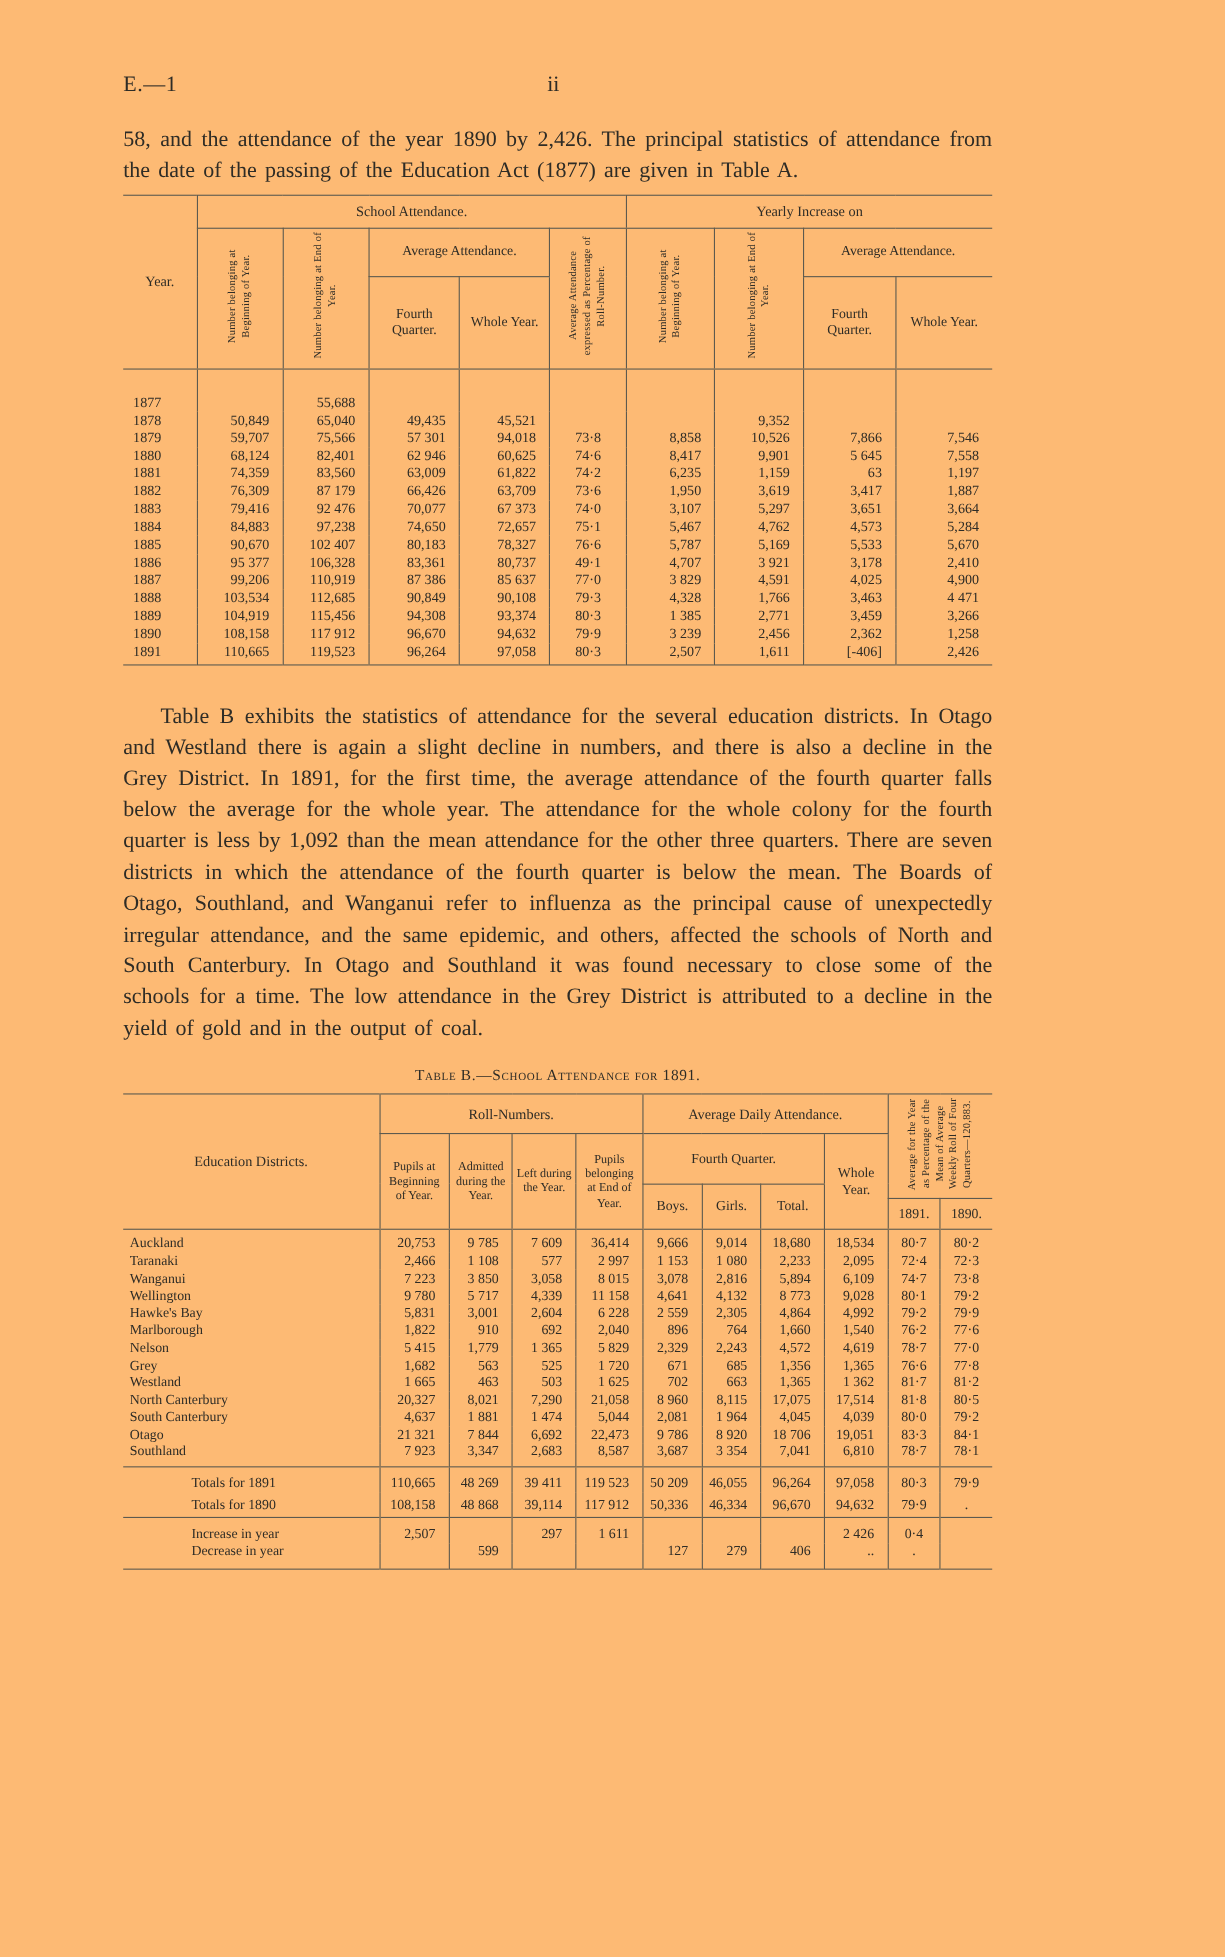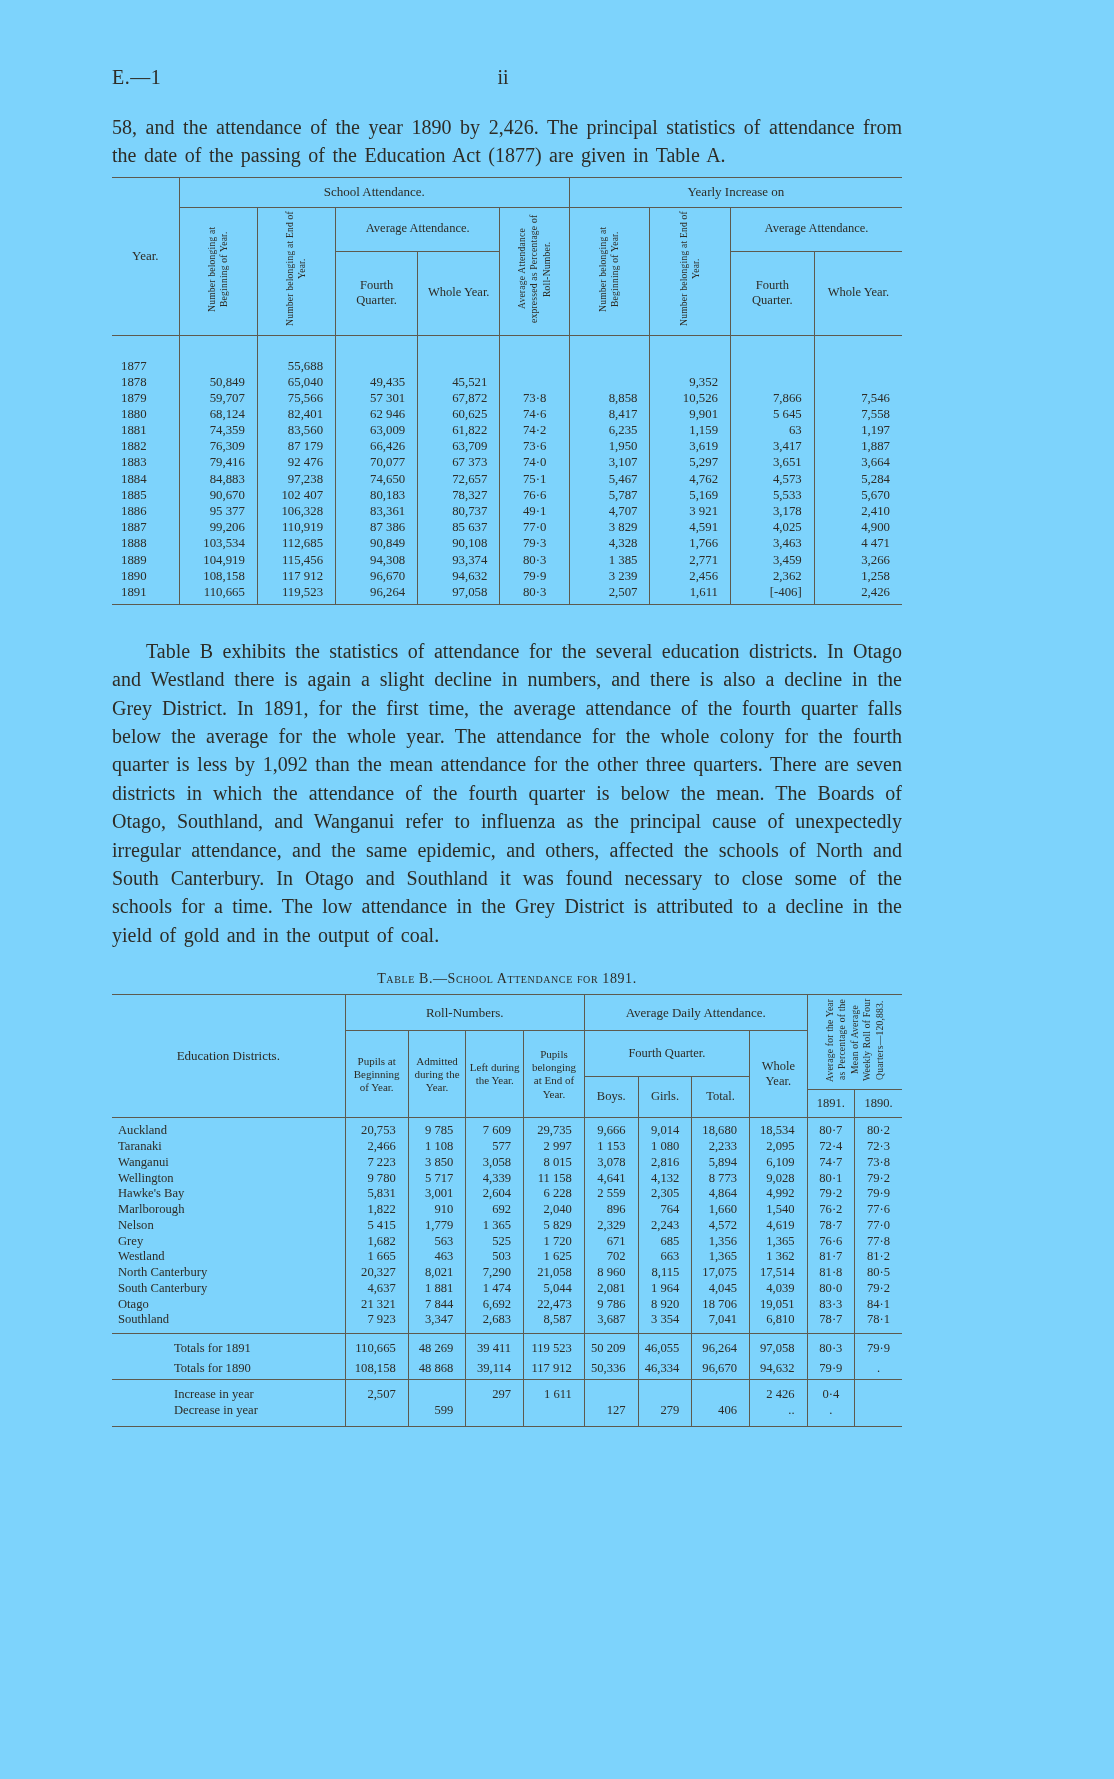--- a/index.html
+++ b/index.html
@@ -3,21 +3,21 @@
 <meta charset="utf-8">
 <style>
   * { margin:0; padding:0; box-sizing:border-box; }
   html, body { background:#d8d6d0; }
   .page {
     --rule:#5d5a4f;
     --ink:#2e2c26;
     position:relative;
     width:1114px; height:1779px;
     margin:0 auto;
-    background:#7dd3fc;
+    background:#fdba74;
     color:var(--ink);
     font-family:"Liberation Serif","DejaVu Serif",serif;
     overflow:hidden;
   }
   .content { position:absolute; left:112px; top:66px; width:790px; }
 
   .page-header { display:flex; align-items:baseline; font-size:20px; }
   .page-header .doc-ref { width:33%; letter-spacing:0.5px; }
   .page-header .page-num { width:33%; text-align:center; }
   .page-header .spacer { width:33%; }
@@ -158,21 +158,21 @@
             <td class="c6"></td>
             <td class="c7">9,352</td>
             <td class="c8"></td>
             <td class="c9"></td>
           </tr>
           <tr>
             <td class="c0">1879</td>
             <td class="c1">59,707</td>
             <td class="c2">75,566</td>
             <td class="c3">57 301</td>
-            <td class="c4">67,872</td>
+            <td class="c4">94,018</td>
             <td class="c5">73·8</td>
             <td class="c6">8,858</td>
             <td class="c7">10,526</td>
             <td class="c8">7,866</td>
             <td class="c9">7,546</td>
           </tr>
           <tr>
             <td class="c0">1880</td>
             <td class="c1">68,124</td>
             <td class="c2">82,401</td>
@@ -363,21 +363,21 @@
           <th>1891.</th>
           <th>1890.</th>
         </tr>
       </thead>
       <tbody class="sec-districts">
           <tr>
             <td class="c0">Auckland</td>
             <td class="c1">20,753</td>
             <td class="c2">9 785</td>
             <td class="c3">7 609</td>
-            <td class="c4">29,735</td>
+            <td class="c4">36,414</td>
             <td class="c5">9,666</td>
             <td class="c6">9,014</td>
             <td class="c7">18,680</td>
             <td class="c8">18,534</td>
             <td class="c9">80·7</td>
             <td class="c10">80·2</td>
           </tr>
           <tr>
             <td class="c0">Taranaki</td>
             <td class="c1">2,466</td>

